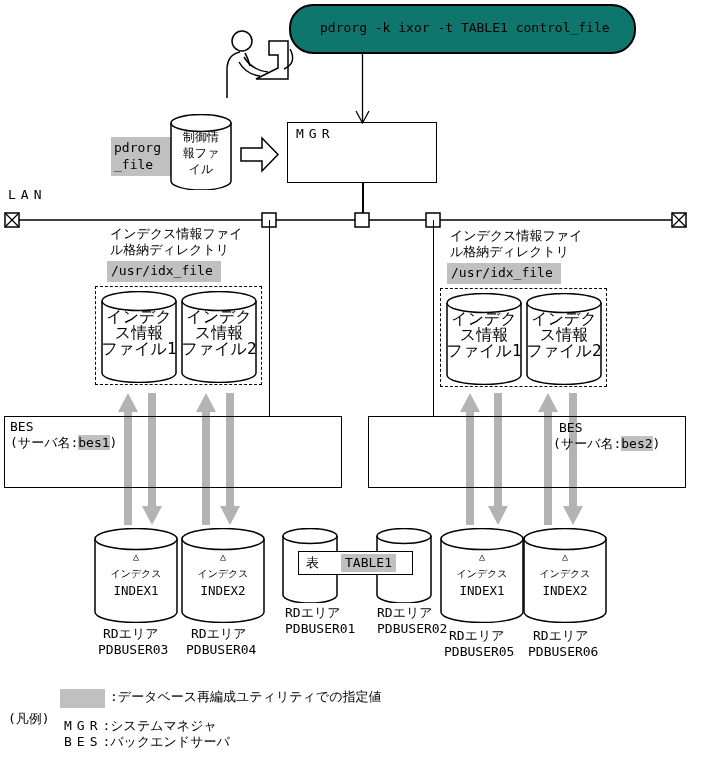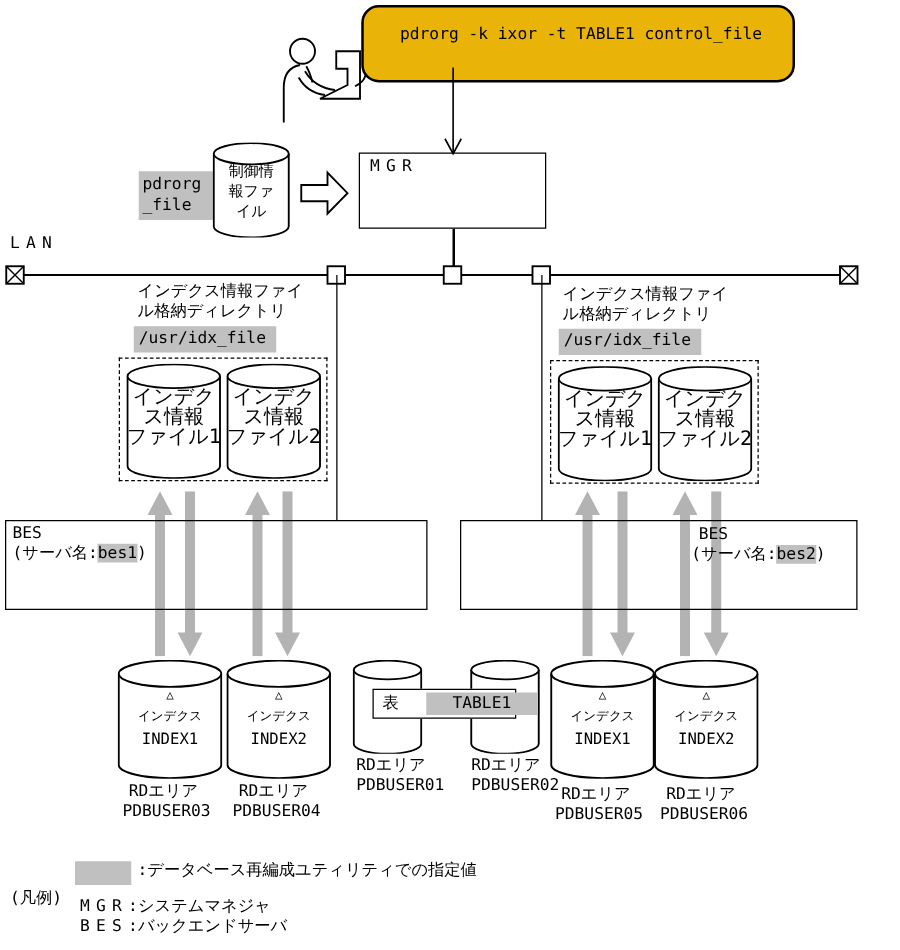--- a/index.html
+++ b/index.html
@@ -17,22 +17,22 @@
   .ls{letter-spacing:5px;}
   .lh18{line-height:16px;}
   .vline{position:absolute;width:1.5px;background:#000;}
   .garrow{fill:var(--arrow,#b3b3b3);}
   .small-cyl-label{font-size:16px;line-height:16px;}
   .idx-marker{font-size:10px;line-height:16px;}
   .idx-kind{font-size:10px;line-height:17px;}
   .idx-name{font-size:12.5px;line-height:17px;}
   .area-label{line-height:16px;}
   .bubble{
-    position:absolute;left:289px;top:4px;width:347px;height:62px;box-sizing:border-box;
-    border:2px solid #000;border-radius:14px;background:#eab308;
+    position:absolute;left:289px;top:4px;width:347px;height:50px;box-sizing:border-box;
+    border:2px solid #000;border-radius:24px;background:#0f766e;
   }
   .bubble .cmd{display:block;margin:14px 0 0 29px;}
   .tablebox{
     position:absolute;left:298px;top:551px;width:115px;height:24px;box-sizing:border-box;
     border:1.5px solid #000;background:#fff;display:flex;align-items:center;
   }
   svg{display:block;}
 </style>
 </head>
 <body>
@@ -230,21 +230,21 @@
   <div class="abs area-label" style="left:285px;top:605px">
     <div>RDエリア</div>
     <div>PDBUSER01</div>
   </div>
   <div class="abs area-label" style="left:377px;top:605px">
     <div>RDエリア</div>
     <div>PDBUSER02</div>
   </div>
   <div class="tablebox">
     <span style="margin-left:7px">表</span>
-    <span class="hl" style="margin-left:22px;padding:1px 21px">TABLE1</span>
+    <span class="hl" style="margin-left:22px;padding:1px 4px">TABLE1</span>
   </div>
 
   <svg class="abs" style="left:440px;top:528px" width="84" height="95">
       <use href="#cyl-index"></use>
     </svg>
   <div class="abs ctr" style="left:440px;top:549px;width:84px">
     <div class="idx-marker">△</div>
     <div class="idx-kind">インデクス</div>
     <div class="idx-name">INDEX1</div>
   </div>

